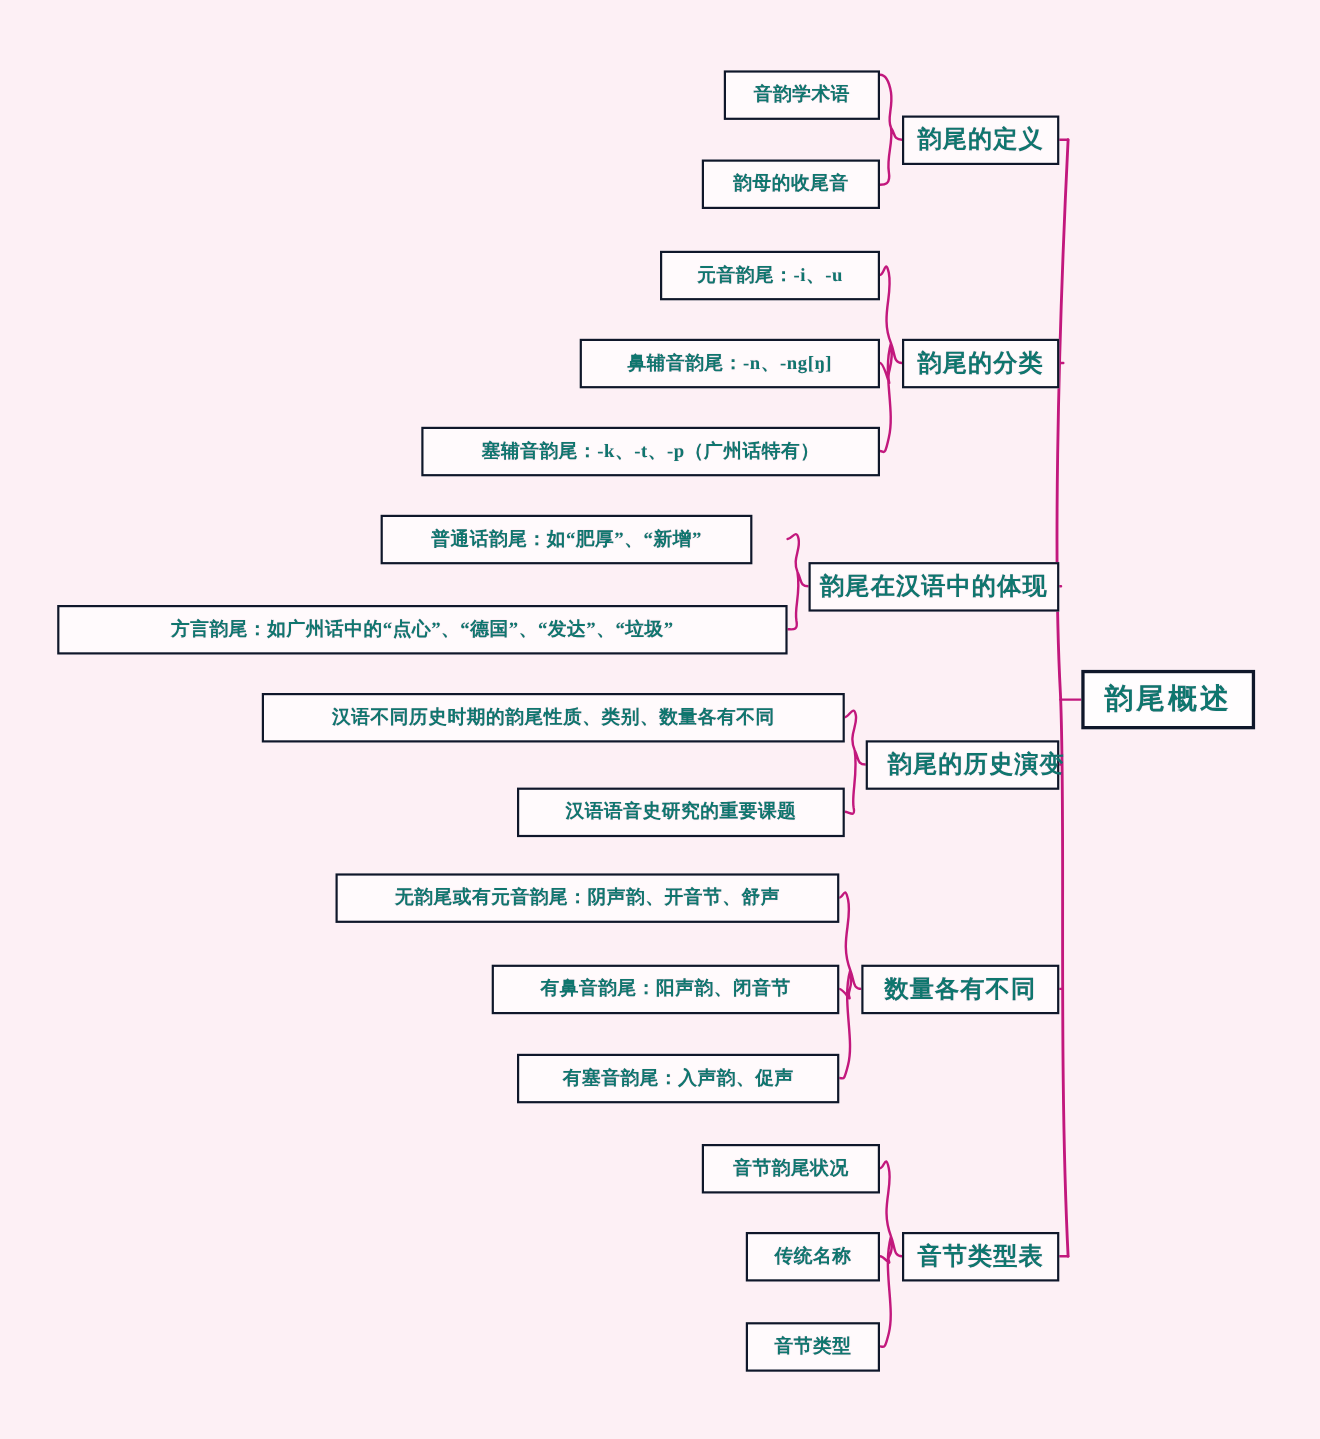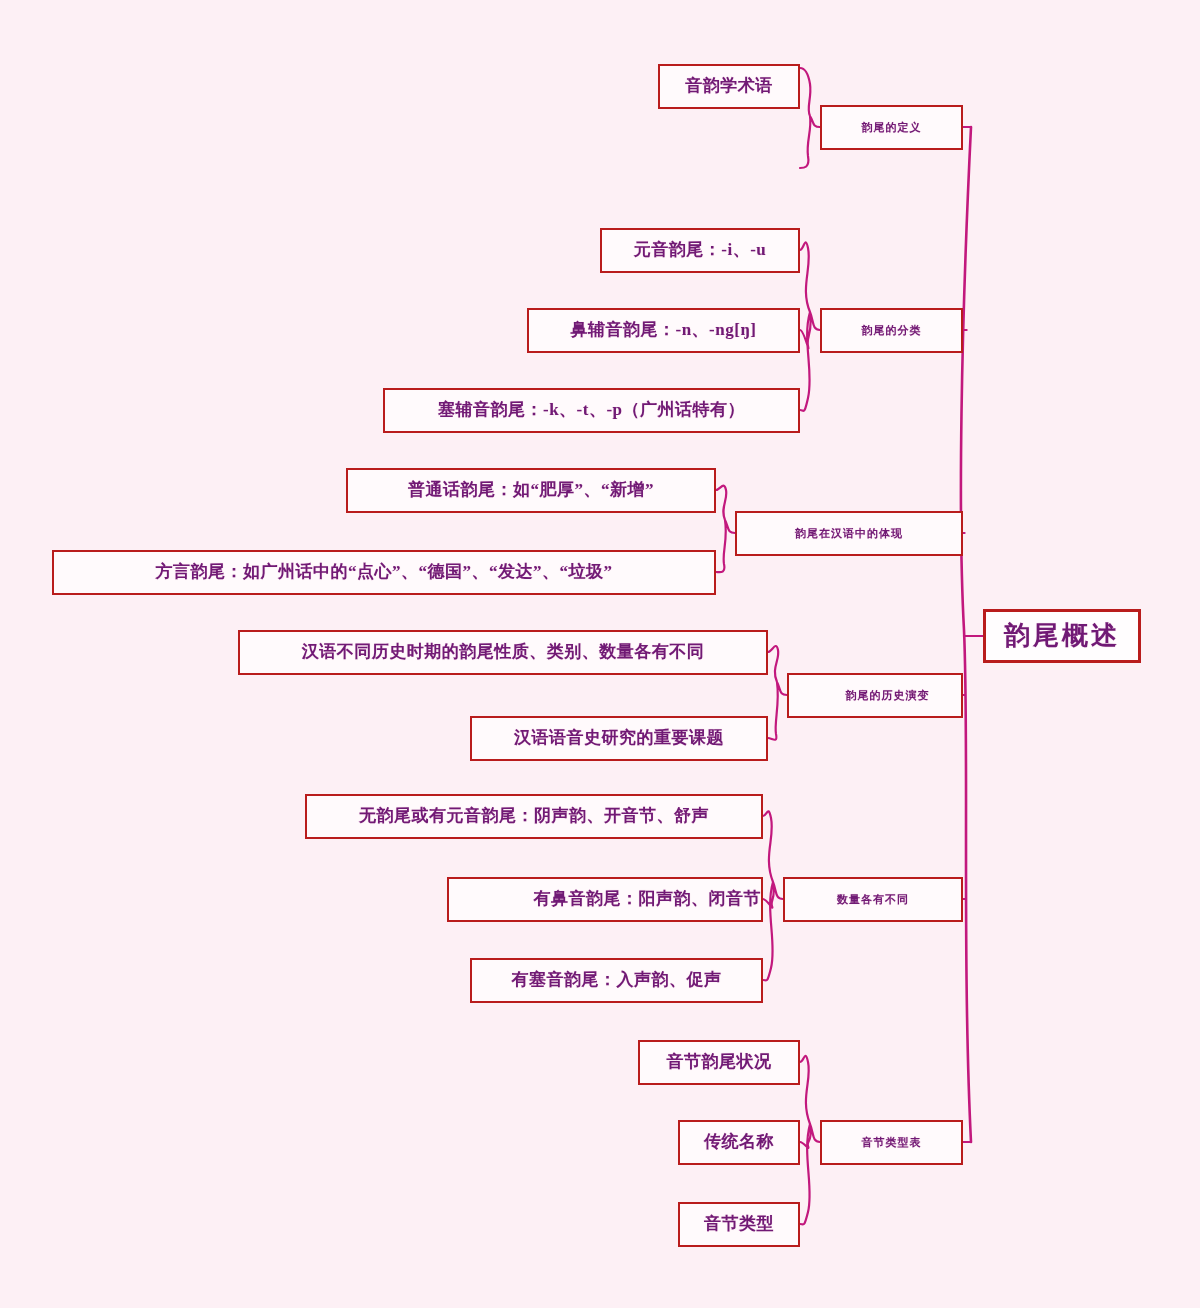--- a/index.html
+++ b/index.html
@@ -24,40 +24,40 @@
     left: 0;
     top: 0;
     width: 1200px;
     height: 1308px;
     pointer-events: none;
   }
   .node {
     position: absolute;
     box-sizing: border-box;
     background: #fffafc;
-    border: 2px solid #b91c1c;
-    color: #701a75;
+    border: 2px solid #0f172a;
+    color: #0f766e;
     display: flex;
     align-items: center;
     justify-content: center;
     text-align: center;
     line-height: 1.1;
     white-space: nowrap;
     letter-spacing: 0.5px;
     font-weight: 600;
     text-shadow: 0 0 1px rgba(194,24,125,0.25);
   }
   .node.root {
     border-width: 3px;
     font-size: 26px;
     letter-spacing: 3px;
     background: #fffdfe;
   }
   .node.lvl2 {
-    font-size: 11px;
+    font-size: 22px;
     letter-spacing: 1px;
   }
   .node.lvl3 {
     font-size: 17px;
   }
 </style>
 </head>
 <body>
 
 <div id="mindmap">
@@ -103,38 +103,41 @@
   <div class="node root" style="left:983px; top:609px; width:158px; height:54px;">
     <span>韵尾概述</span>
   </div>
 
   <div class="node lvl2" style="left:820px; top:105px; width:143px; height:45px;">
     <span>韵尾的定义</span>
   </div>
   <div class="node lvl3" style="left:658px; top:64px; width:142px; height:45px;">
     <span>音韵学术语</span>
   </div>
+  <div class="node lvl3" style="left:638px; top:145px; width:162px; height:45px;">
+    <span>韵母的收尾音</span>
+  </div>
 
   <div class="node lvl2" style="left:820px; top:308px; width:143px; height:45px;">
     <span>韵尾的分类</span>
   </div>
   <div class="node lvl3" style="left:527px; top:308px; width:273px; height:45px;">
     <span>鼻辅音韵尾：-n、-ng[ŋ]</span>
   </div>
   <div class="node lvl3" style="left:600px; top:228px; width:200px; height:45px;">
     <span>元音韵尾：-i、-u</span>
   </div>
   <div class="node lvl3" style="left:383px; top:388px; width:417px; height:45px;">
     <span>塞辅音韵尾：-k、-t、-p（广州话特有）</span>
   </div>
 
   <div class="node lvl2" style="left:735px; top:511px; width:228px; height:45px;">
     <span>韵尾在汉语中的体现</span>
   </div>
-  <div class="node lvl3" style="left:346px; top:468px; width:370px; height:45px;">
+  <div class="node lvl3" style="left:346px; top:468px; width:338px; height:45px;">
     <span>普通话韵尾：如“肥厚”、“新增”</span>
   </div>
   <div class="node lvl3" style="left:52px; top:550px; width:664px; height:45px;">
     <span>方言韵尾：如广州话中的“点心”、“德国”、“发达”、“垃圾”</span>
   </div>
 
   <div class="node lvl2" style="left:787px; top:673px; width:176px; height:45px;padding-left:25px;">
     <span>韵尾的历史演变</span>
   </div>
   <div class="node lvl3" style="left:238px; top:630px; width:530px; height:45px;">
@@ -143,21 +146,21 @@
   <div class="node lvl3" style="left:470px; top:716px; width:298px; height:45px;">
     <span>汉语语音史研究的重要课题</span>
   </div>
 
   <div class="node lvl2" style="left:783px; top:877px; width:180px; height:45px;">
     <span>数量各有不同</span>
   </div>
   <div class="node lvl3" style="left:305px; top:794px; width:458px; height:45px;">
     <span>无韵尾或有元音韵尾：阴声韵、开音节、舒声</span>
   </div>
-  <div class="node lvl3" style="left:447px; top:877px; width:316px; height:45px;justify-content:flex-end;">
+  <div class="node lvl3" style="left:447px; top:877px; width:316px; height:45px;">
     <span>有鼻音韵尾：阳声韵、闭音节</span>
   </div>
   <div class="node lvl3" style="left:470px; top:958px; width:293px; height:45px;">
     <span>有塞音韵尾：入声韵、促声</span>
   </div>
 
   <div class="node lvl2" style="left:820px; top:1120px; width:143px; height:45px;">
     <span>音节类型表</span>
   </div>
   <div class="node lvl3" style="left:638px; top:1040px; width:162px; height:45px;">

